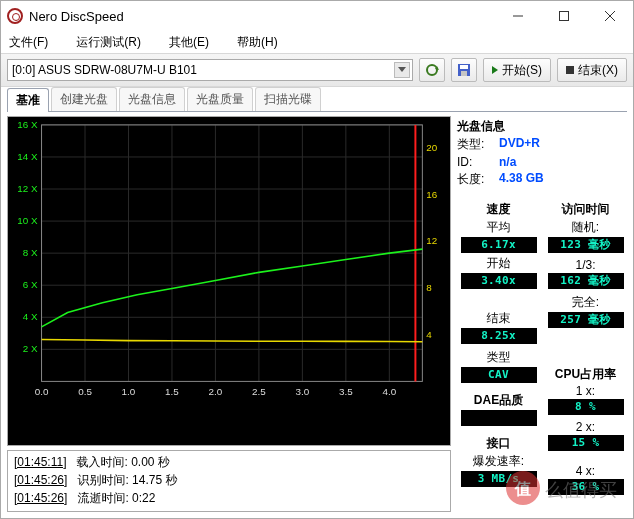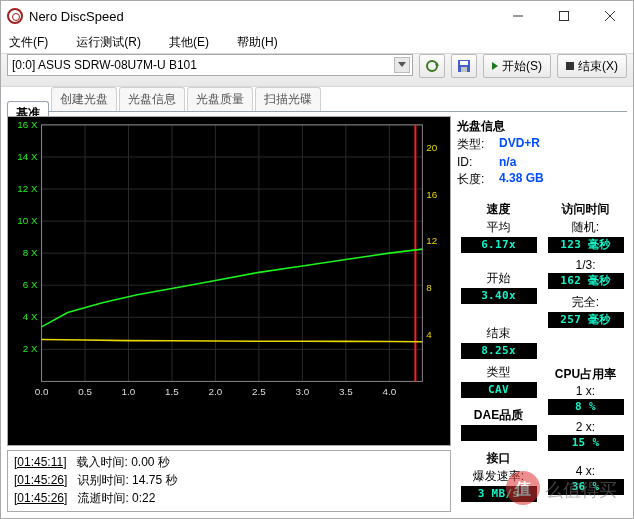--- a/index.html
+++ b/index.html
@@ -11,32 +11,32 @@
   .app-icon { width:16px; height:16px; border-radius:50%; border:2px solid #a02020; display:inline-block; margin-right:6px; position:relative; }
   .app-icon::after{ content:""; position:absolute; left:3px; top:3px; width:6px; height:6px; border-radius:50%; border:1.5px solid #a02020; }
   .title { flex:1; font-size:13px; }
   .win-btn { width:46px; height:30px; display:flex; align-items:center; justify-content:center; }
   .win-btn svg { display:block; }
 
   
   .menubar { height:22px; display:flex; align-items:center; gap:28px; padding:0 8px; font-size:12px; }
 
   
-  .toolbar { height:34px; border-top:1px solid #d8d8d8; border-bottom:1px solid #d8d8d8; background:linear-gradient(#f5f5f5,#e8e8e8); display:flex; align-items:flex-start; padding:0 6px; gap:6px; }
+  .toolbar { height:34px; border-top:1px solid #d8d8d8; border-bottom:1px solid #d8d8d8; background:linear-gradient(#f5f5f5,#e8e8e8); display:flex; align-items:center; padding:0 6px; gap:6px; }
   .drive-select { flex:1; height:22px; border:1px solid #aaa; background:#fff; display:flex; align-items:center; padding:0 4px; position:relative; }
   .drive-select .dd { position:absolute; right:2px; top:2px; width:16px; height:16px; background:#e9e9e9; border:1px solid #bbb; display:flex; align-items:center; justify-content:center; }
   .icon-btn { width:26px; height:24px; border:1px solid #bbb; background:linear-gradient(#fdfdfd,#eaeaea); border-radius:2px; display:flex; align-items:center; justify-content:center; }
   .text-btn { height:24px; padding:0 8px; border:1px solid #bbb; background:linear-gradient(#fdfdfd,#eaeaea); border-radius:2px; display:flex; align-items:center; gap:4px; }
   .tri-r { width:0; height:0; border-top:4px solid transparent; border-bottom:4px solid transparent; border-left:6px solid #1a7a1a; }
   .sq { width:8px; height:8px; background:#333; }
 
   
   .tabstrip { height:24px; display:flex; align-items:flex-end; padding:4px 6px 0 6px; gap:2px; }
   .tab { padding:3px 8px; font-size:12px; border:1px solid #d0d0d0; border-bottom:none; border-radius:3px 3px 0 0; background:#f7f7f7; color:#555; }
-  .tab.active { background:#fff; border-color:#9aa2b0; font-weight:bold; color:#000; position:relative; top:14px; }
+  .tab.active { background:#fff; border-color:#9aa2b0; font-weight:bold; color:#000; position:relative; top:1px; }
   .tab-underline { height:1px; background:#9aa2b0; margin:0 6px; }
 
   
   .main { flex:1; display:flex; padding:4px 6px 6px 6px; gap:4px; min-height:0; }
   .leftcol { flex:1; display:flex; flex-direction:column; min-width:0; }
   .chart-box { flex:1; border:1px solid #aaa; background:#000; position:relative; }
   .chart-box svg { position:absolute; inset:0; }
 
   .log-box { height:62px; border:1px solid #aaa; margin-top:4px; background:#fff; overflow:hidden; padding:2px 6px; font-size:12px; line-height:18px; }
   .log-row { display:flex; gap:10px; }
@@ -212,21 +212,21 @@
       <div class="kv-row">
           <span class="k">长度:</span>
           <span class="v">4.38 GB</span>
         </div>
 
       <div class="two-cols" style="margin-top:6px">
         <div class="pcol">
           <div class="hdr">速度</div>
           <div class="plabel">平均</div>
           <div class="pbox">6.17x</div>
-          <div class="plabel" style="margin-top:16px">开始</div>
+          <div class="plabel" style="margin-top:1px">开始</div>
           <div class="pbox">3.40x</div>
           <div class="plabel" style="margin-top:20px">结束</div>
           <div class="pbox">8.25x</div>
           <div class="plabel" style="margin-top:4px">类型</div>
           <div class="pbox">CAV</div>
           <div class="hdr" style="margin-top:8px">DAE品质</div>
           <div class="pbox dae"></div>
           <div class="hdr" style="margin-top:8px">接口</div>
           <div class="plabel">爆发速率:</div>
           <div class="pbox">3 MB/s</div>

